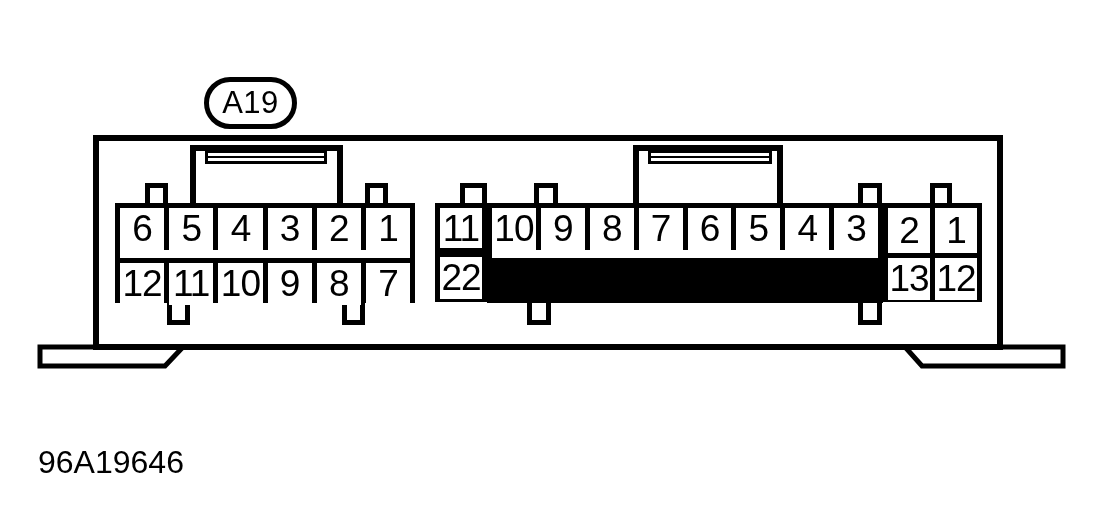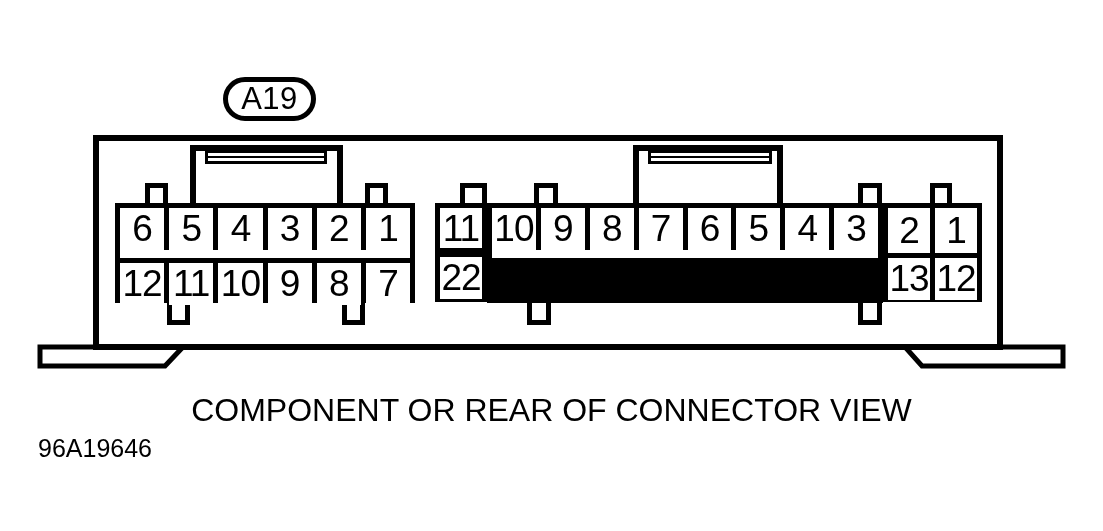--- a/index.html
+++ b/index.html
@@ -14,21 +14,21 @@
   .body-outline {
     position:absolute; left:93px; top:135px; width:910px; height:215px;
     border:6px solid #000; background:#fff; box-sizing:border-box;
   }
 
   .conn-oval {
     position:absolute; border:5px solid #000; border-radius:26px; background:#fff;
     box-sizing:border-box; display:flex; align-items:center; justify-content:center;
     font-size:31px; letter-spacing:0.5px;
   }
-  .oval-a19 { left:223px; top:77px;  width:93px; height:44px;align-items:center; }
+  .oval-a19 { left:204px; top:77px;  width:93px; height:52px;align-items:center; }
   .oval-a20 { left:657px; top:78px;  width:95px; height:45px; }
 
   .latch {
     position:absolute; box-sizing:border-box; background:#fff;
     border:6px solid #000; border-bottom:none;
   }
   .latch-a19 { left:190px; top:145px; width:153px; height:58px; }
   .latch-a20 { left:633px; top:145px; width:150px; height:58px; }
   .latch-bar {
     position:absolute; box-sizing:border-box; background:#fff;
@@ -64,21 +64,21 @@
   .blk-a20-m   { left:487px; top:203px; width:396px; height:100px; }
   .blk-a20-m .pin-row-top { height:37px; } .blk-a20-m .pin-row-bottom { height:35px; }
 
   .blk-a20-r   { left:883px; top:203px; width:99px;  height:99px; }
   .blk-a20-r .pin-row-top { height:45px; } .blk-a20-r .pin-row-bottom { height:39px; }
 
   .caption {
     position:absolute; left:0; top:392px; width:1103px; text-align:center;
     font-size:32px; letter-spacing:0px; white-space:nowrap;
   }
-  .fig-number { position:absolute; left:38px; top:434px; font-size:25px; }
+  .fig-number { position:absolute; left:38px; top:444px; font-size:32px; }
 </style>
 </head>
 <body>
 
 <div class="diagram">
 
   <svg class="feet" width="1103" height="531" viewBox="0 0 1103 531">
     <polygon points="40,347 183,347 165,366 40,366"></polygon>
     <polygon points="905,347 1063,347 1063,366 922,366"></polygon>
   </svg>
@@ -156,16 +156,15 @@
         <div class="cell">2</div>
         <div class="cell">1</div>
       </div>
     <div class="sep-line"></div>
     <div class="pin-row pin-row-bottom">
         <div class="cell">13</div>
         <div class="cell">12</div>
       </div>
   </div>
 
-  <div class="caption">COMPONENT OR REAR OF CONNECTOR VIEW</div>
   <div class="fig-number">96A19646</div>
 
 </div>
 
 </body></html>

